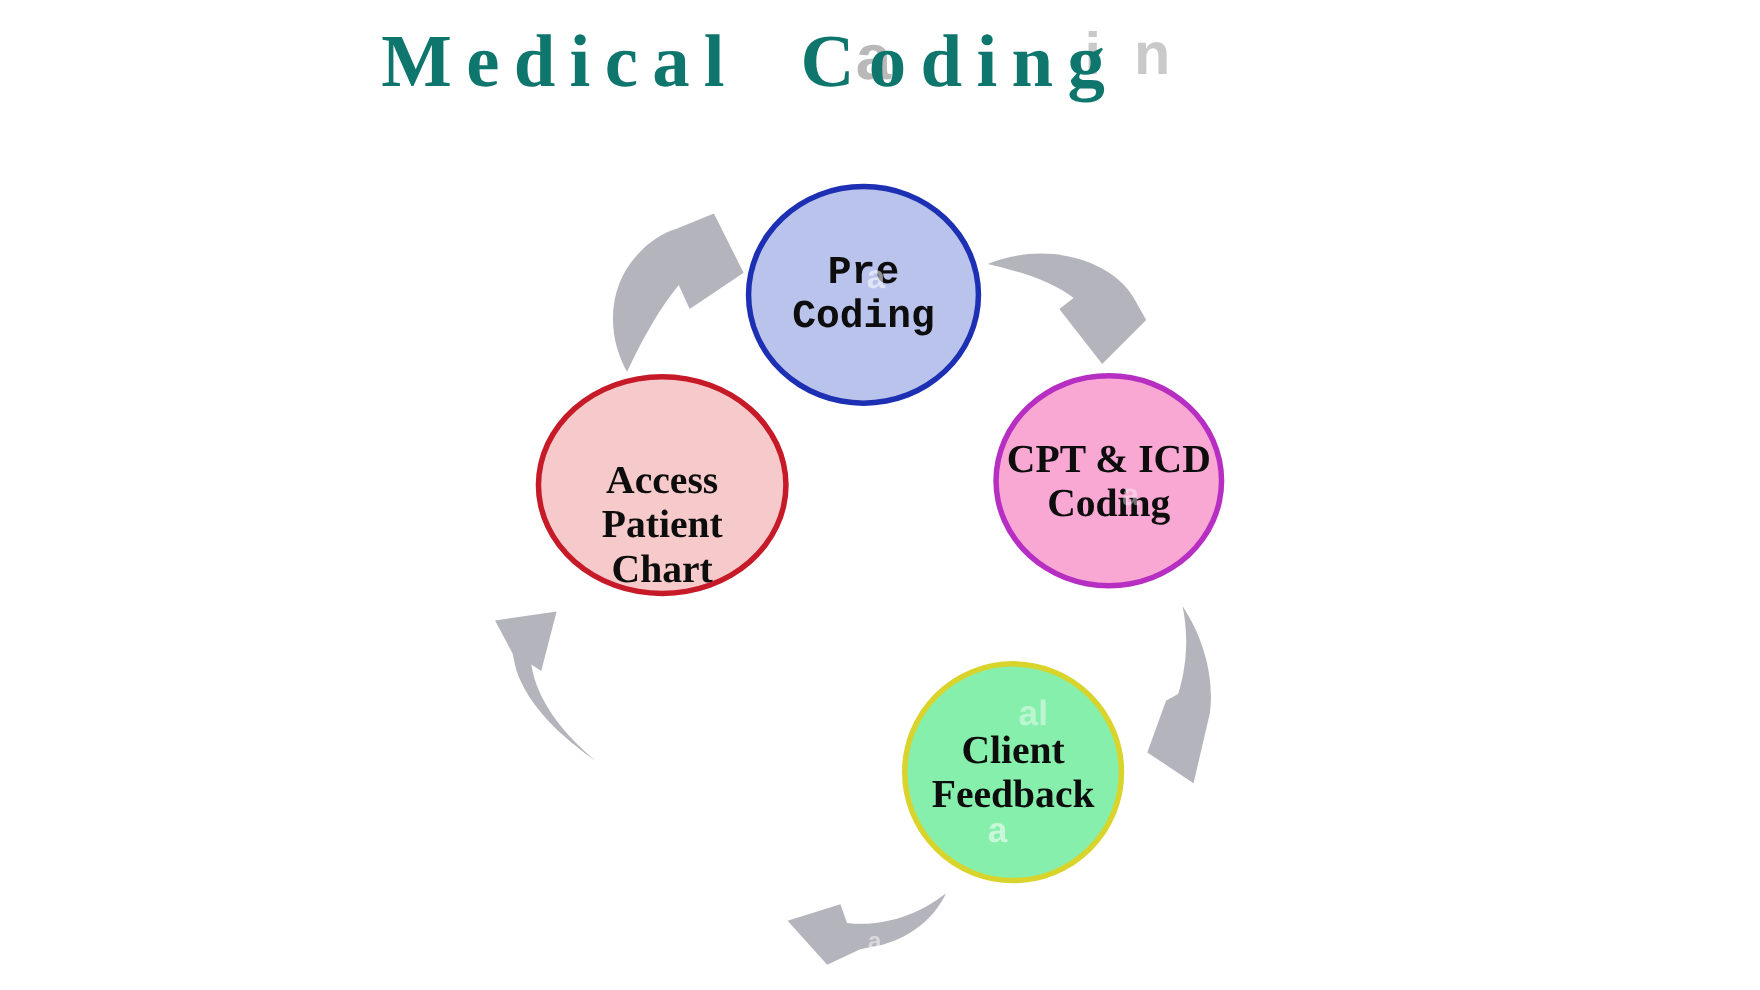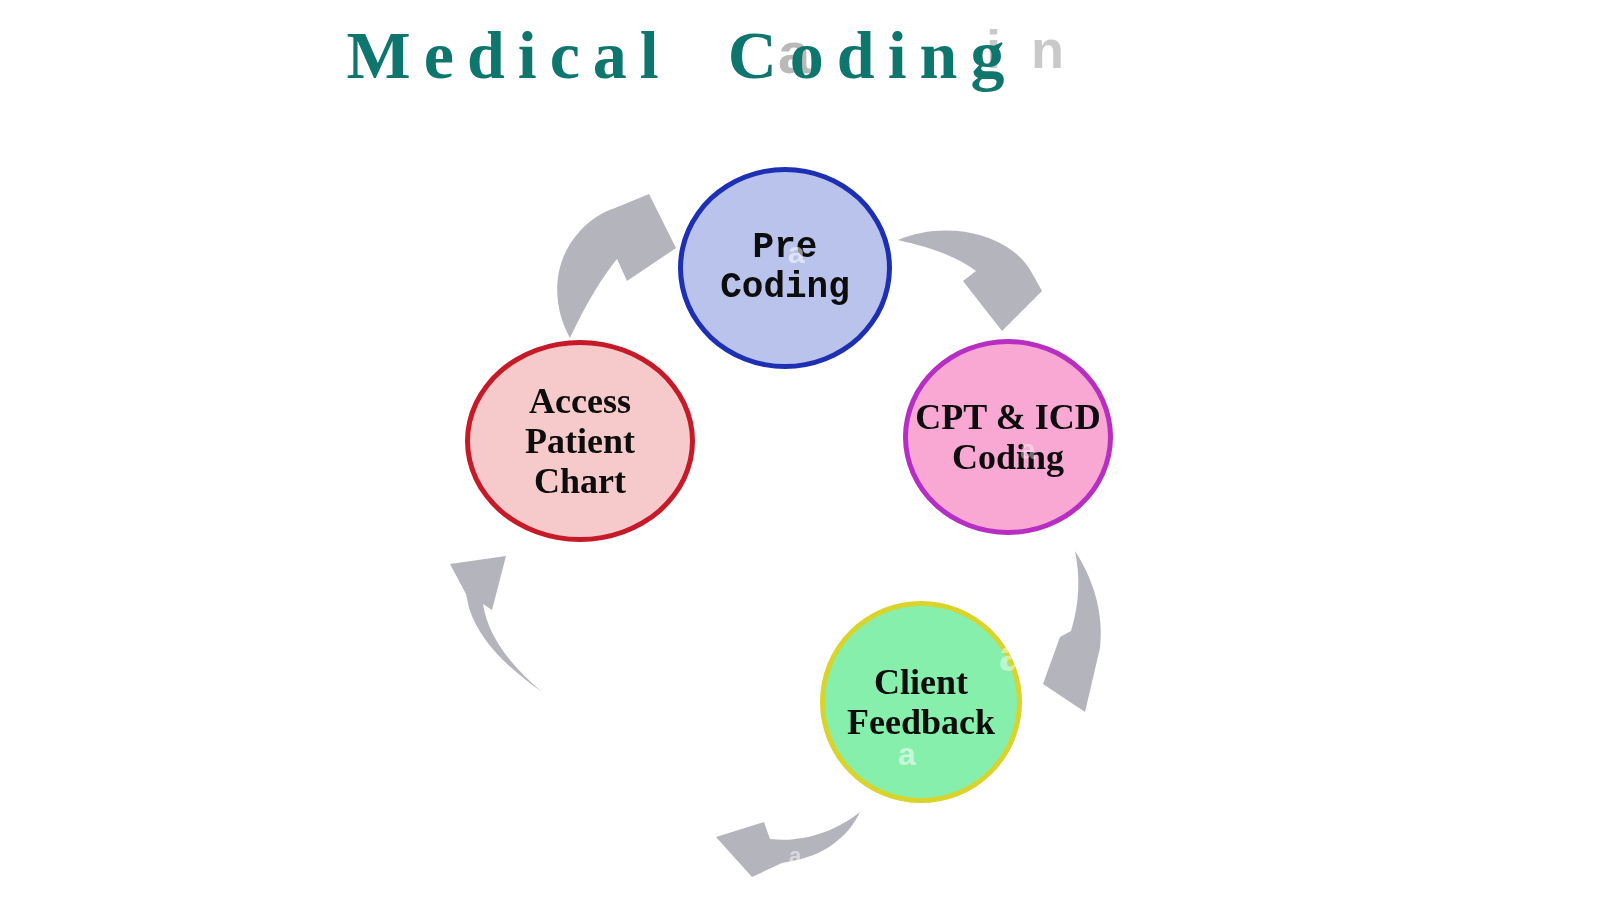--- a/index.html
+++ b/index.html
@@ -19,21 +19,21 @@
     box-sizing:border-box;z-index:2;
   }
   .step-label{
     font-size:36px;font-weight:bold;color:#0d0d0d;text-align:center;
     white-space:pre-line;line-height:1.12;
   }
   .step-pre{left:678px;top:167px;width:214px;height:202px;font-family:Liberation Mono, monospace;}
   .step-cpt{left:903px;top:339px;width:210px;height:196px;}
   .step-client{left:820px;top:601px;width:202px;height:202px;}
   .step-quality{left:560px;top:599px;width:200px;height:202px;}
-  .step-access{left:465px;top:340px;width:230px;height:202px;}
+  .step-access{left:487px;top:340px;width:230px;height:202px;align-items:flex-end;}
   .wm{
     position:absolute;font-family:"Liberation Sans",sans-serif;font-weight:bold;
     color:#ffffff;pointer-events:none;z-index:4;line-height:1;
   }
   .wm-title{z-index:2;}
 </style>
 </head>
 <body>
 
 <div class="canvas">
@@ -79,16 +79,16 @@
   <div class="step step-access" style="background-color: rgb(246, 202, 202); border-color: rgb(198, 26, 40);">
     <div class="step-label">Access
 Patient
 Chart</div>
   </div>
 
   <span class="wm" style="left:788px;top:238px;font-size:30px;opacity:.55;">a</span>
   <span class="wm" style="left:1020px;top:436px;font-size:28px;opacity:.4;">a</span>
   <span class="wm" style="left:898px;top:738px;font-size:32px;opacity:.55;">a</span>
   <span class="wm" style="left:668px;top:743px;font-size:26px;opacity:.4;">a</span>
-  <span class="wm" style="left:999px;top:632px;font-size:46px;opacity:.45;">al</span>
+  <span class="wm" style="left:926px;top:632px;font-size:32px;opacity:.45;">al</span>
   <span class="wm" style="left:789px;top:845px;font-size:22px;opacity:.5;">a</span>
 
 </div>
 
 </body></html>

